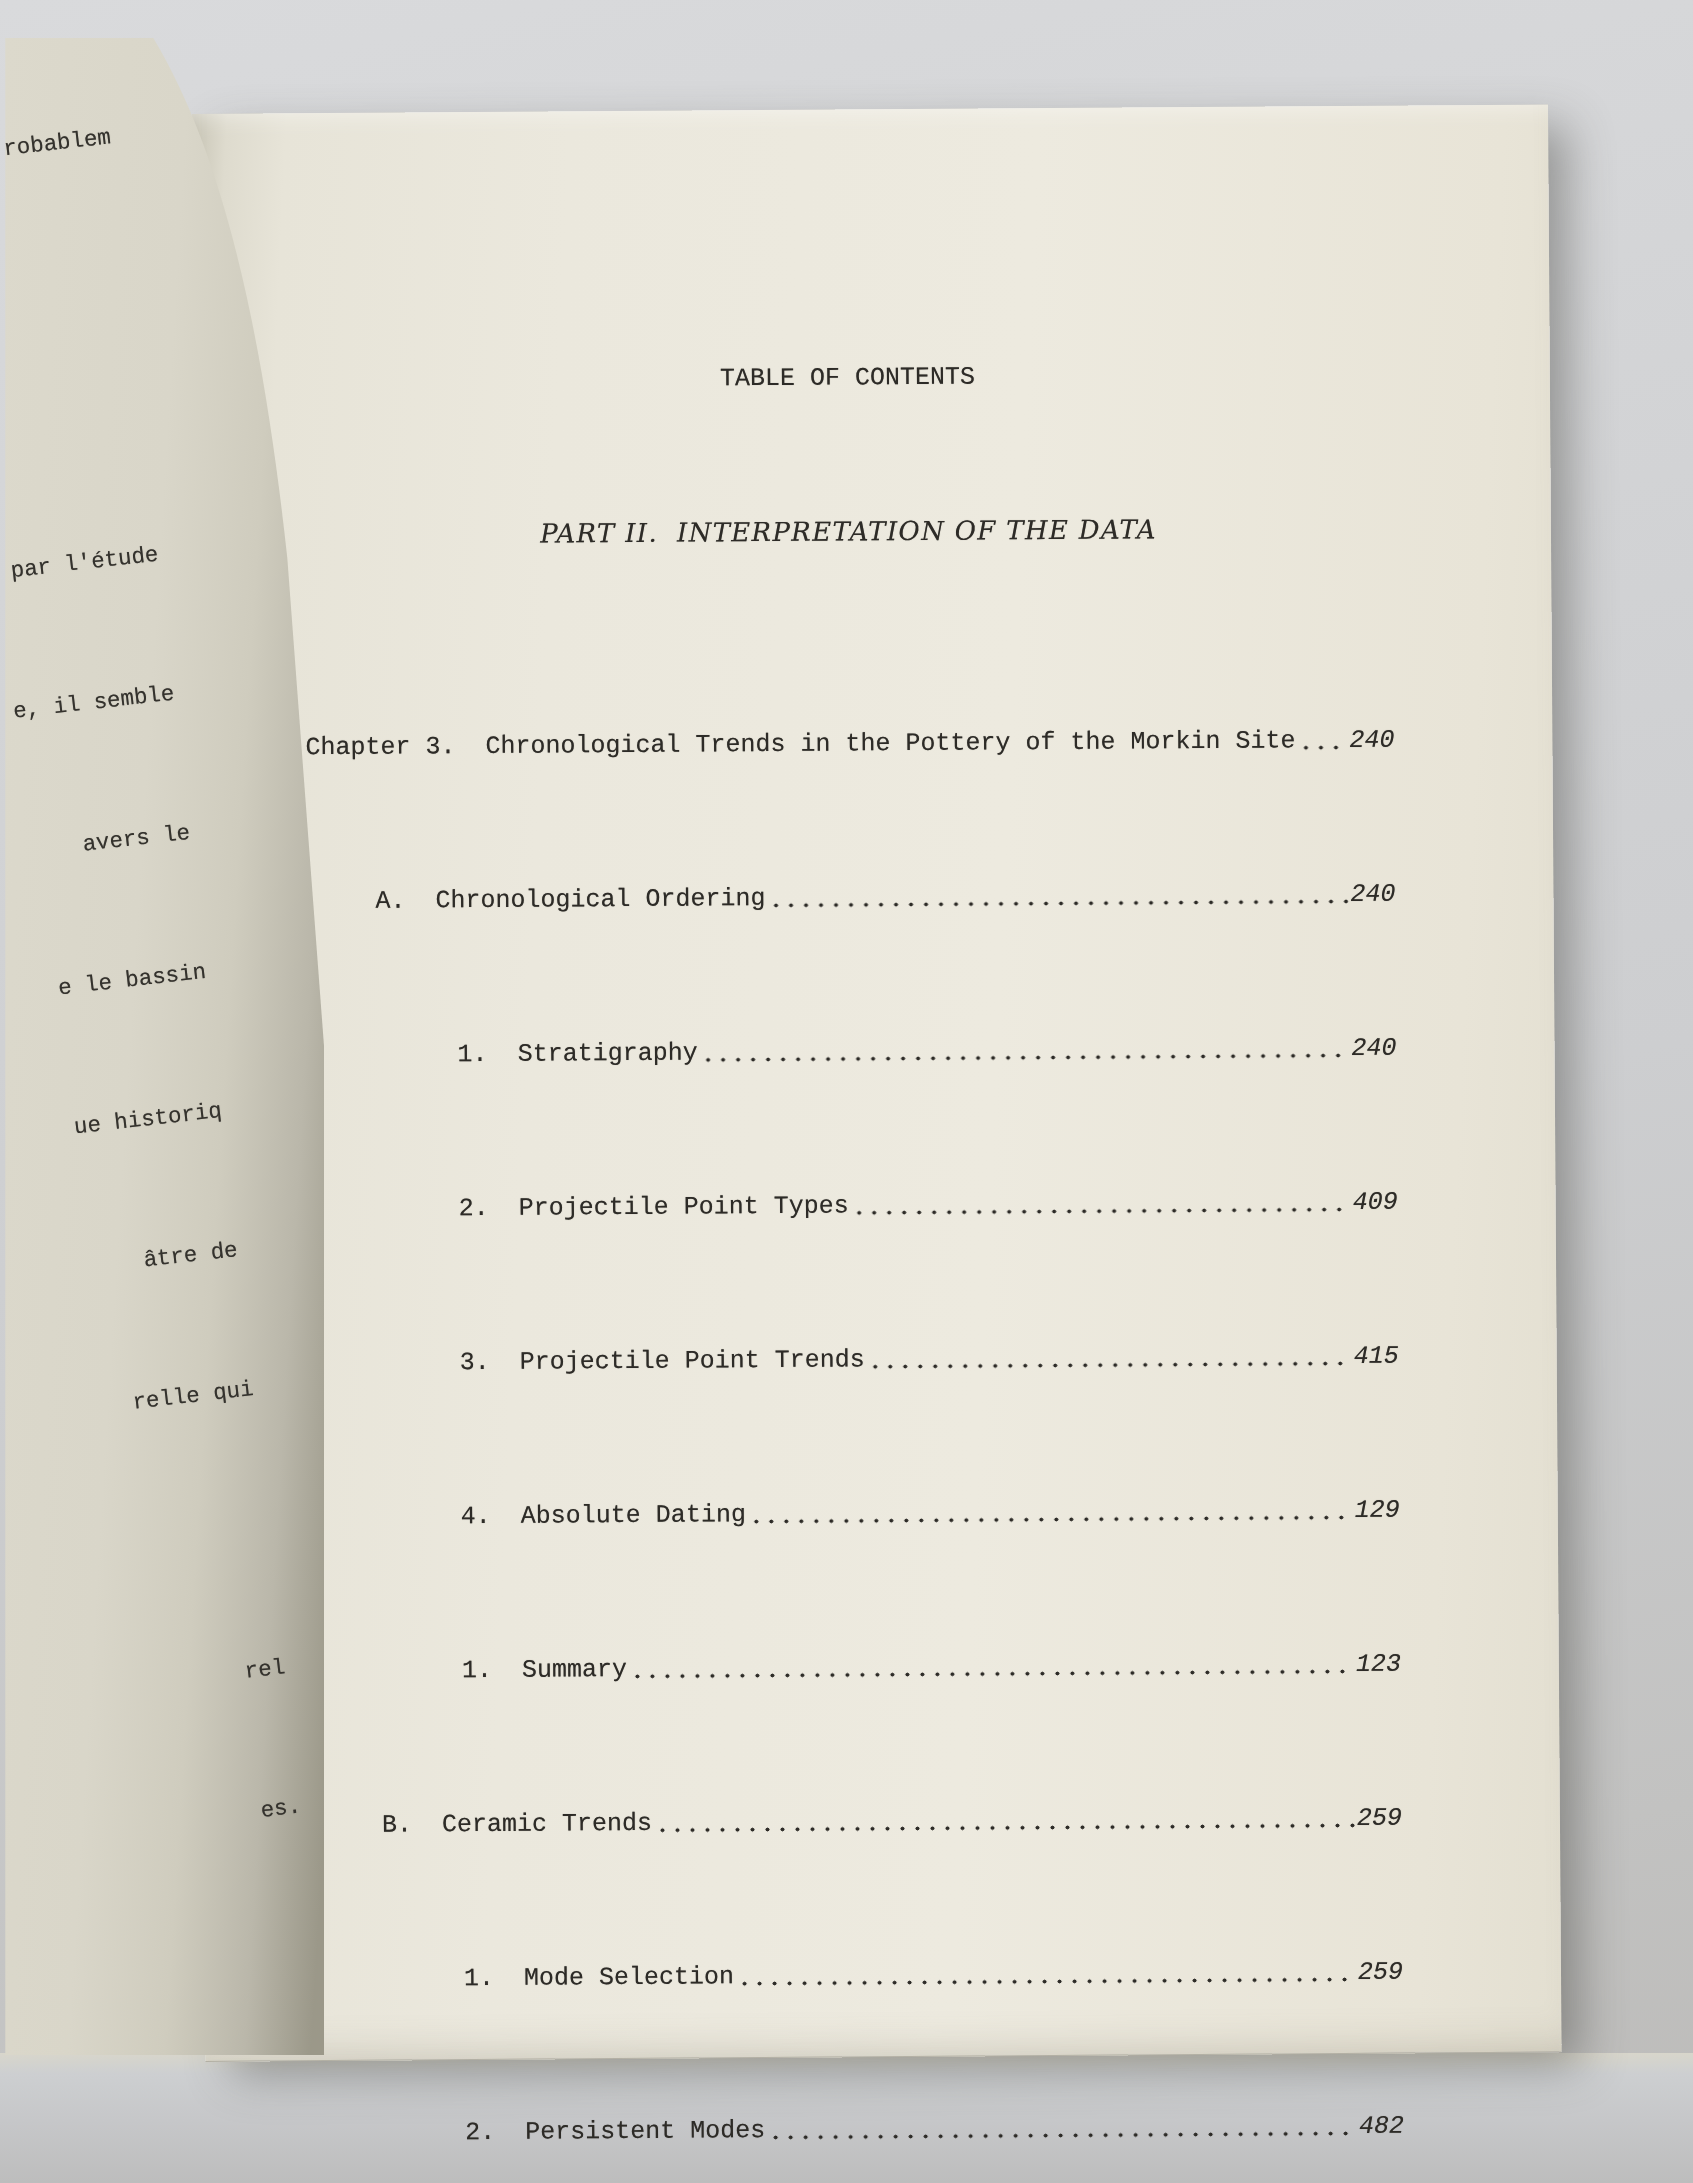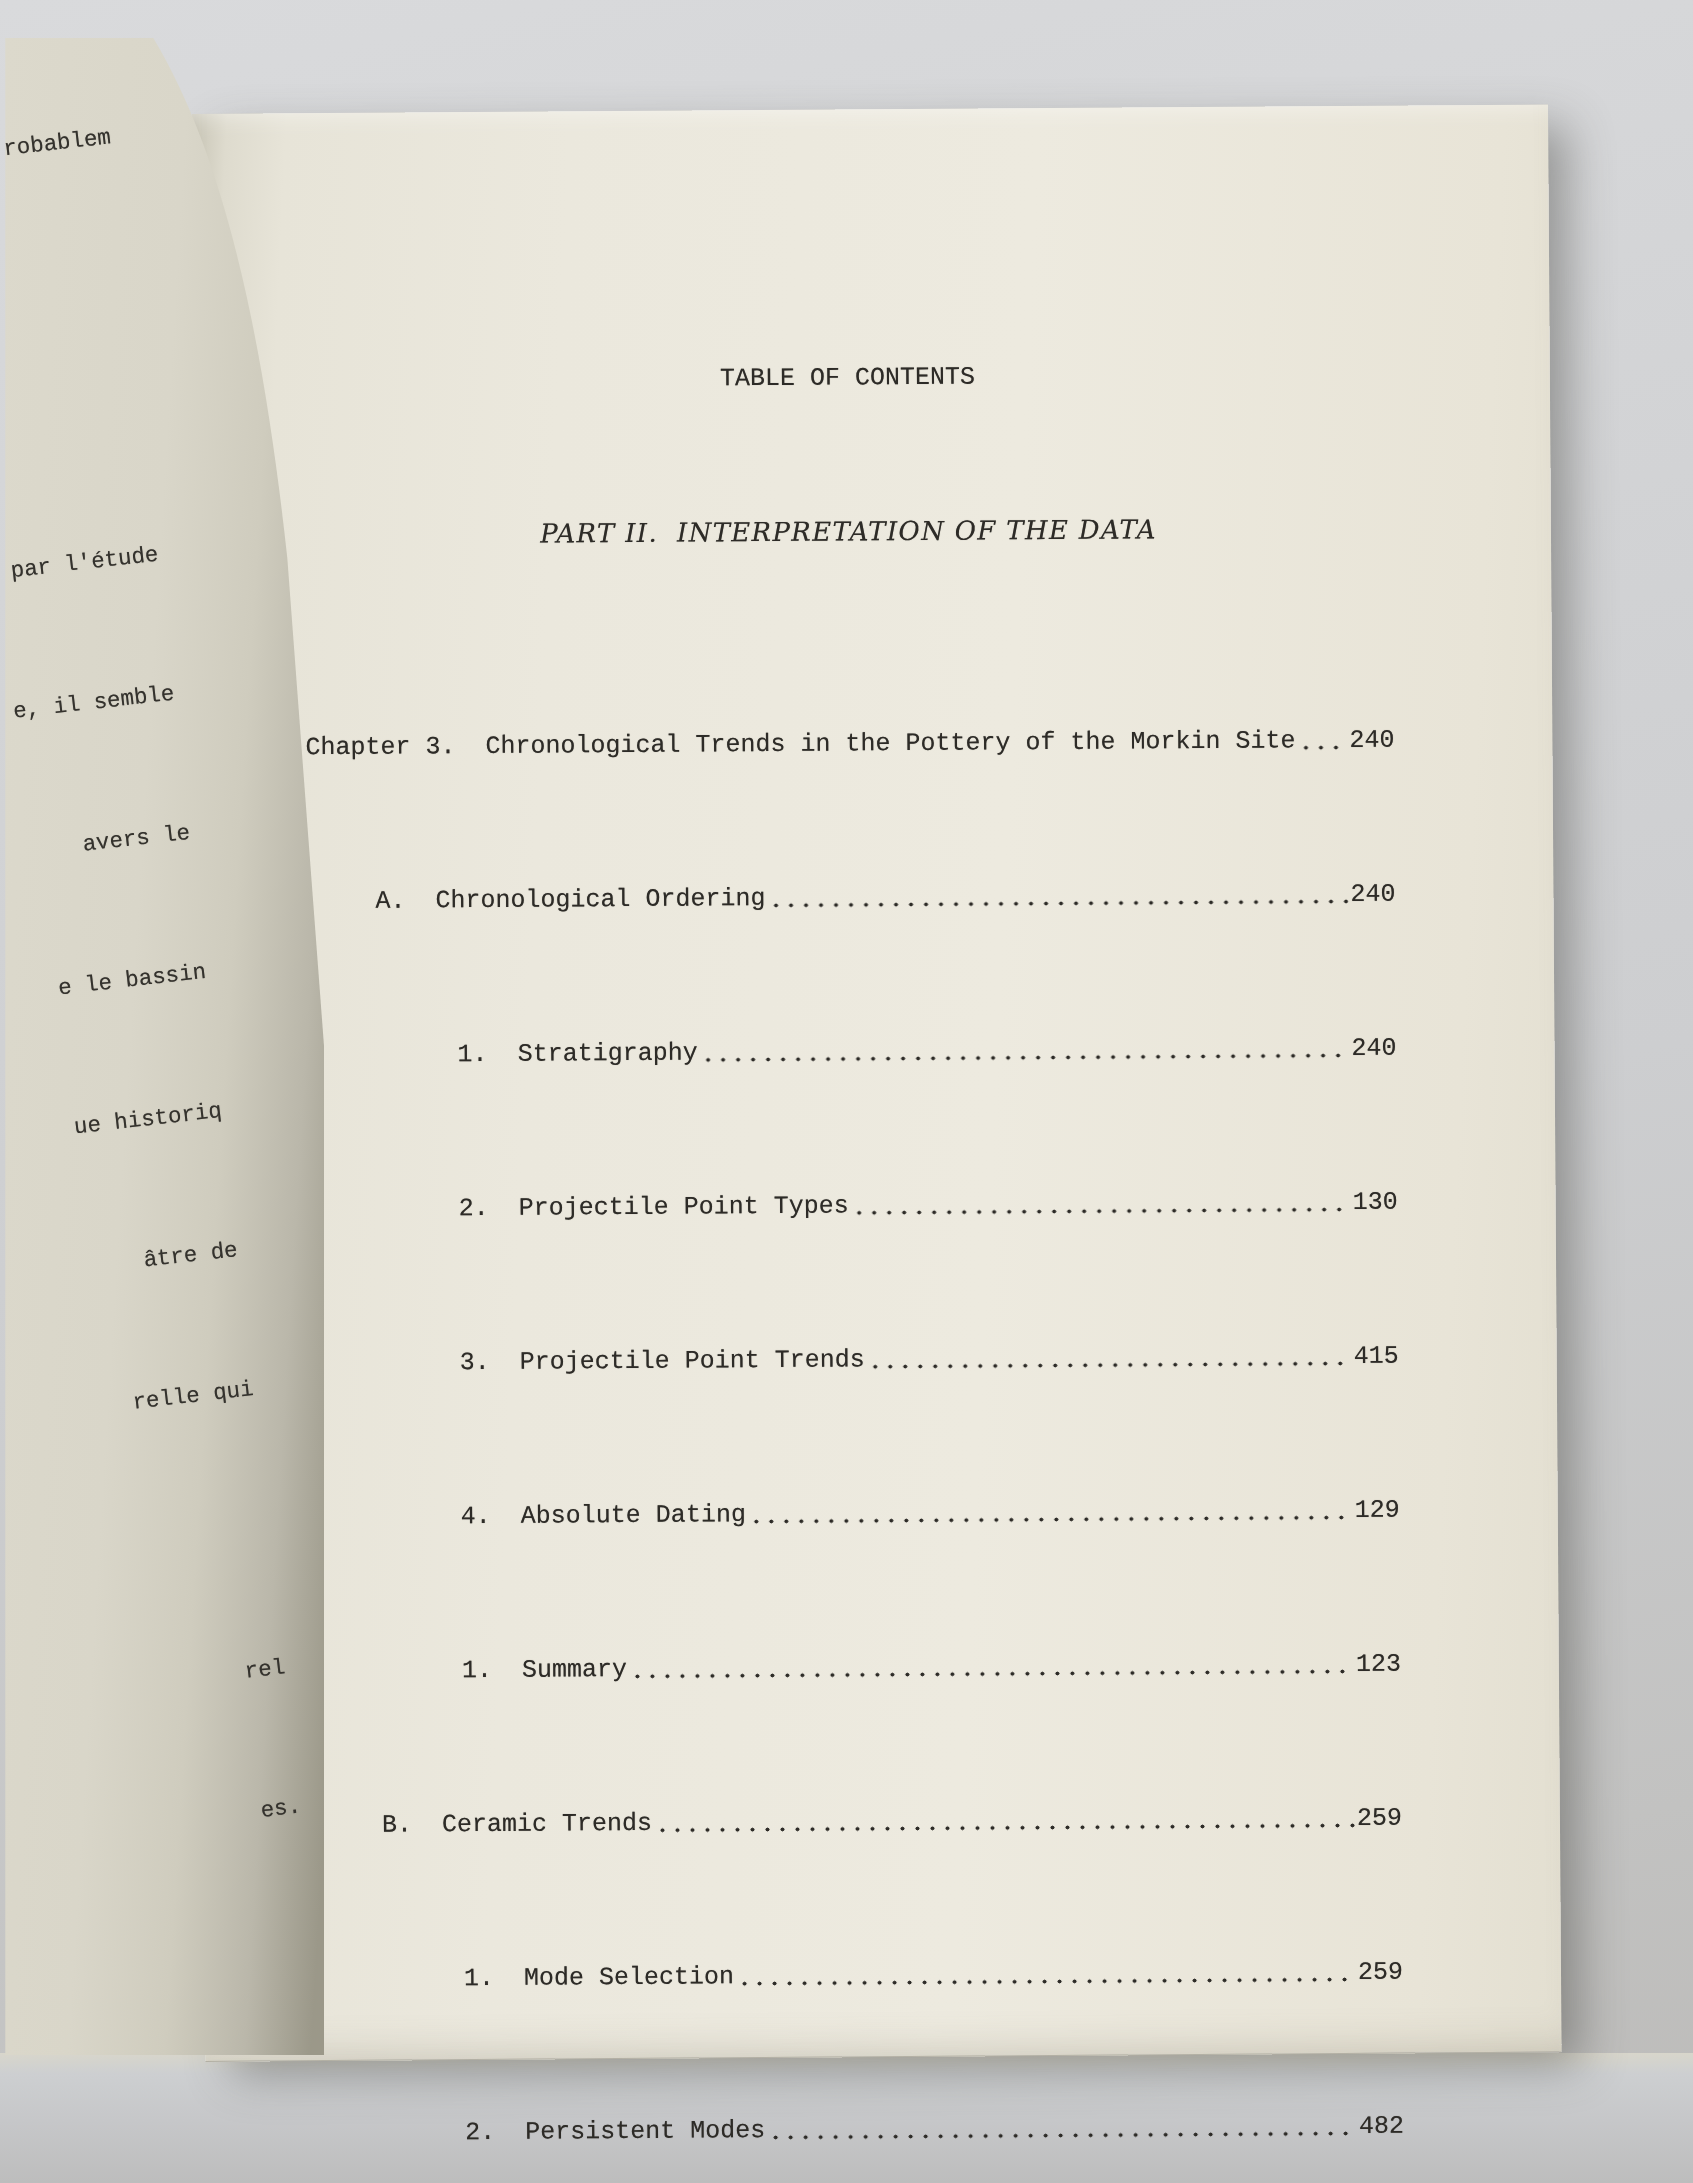--- a/index.html
+++ b/index.html
@@ -58,21 +58,21 @@
   .toc-row { display: flex; align-items: baseline; margin-bottom: 32px; }
   .lv-section      { padding-left: 69px; }
   .lv-subsection   { padding-left: 150px; }
   .lbl { flex: 0 0 auto; }
   .leader {
     flex: 1 1 auto; align-self: stretch; margin: 0 2px 0 1.3px;
     background-image: radial-gradient(circle, currentColor 1.8px, rgba(0,0,0,0) 2.3px);
     background-size: 15px 7.3px; background-repeat: repeat-x;
     background-position: left 2px bottom 5.3px;
   }
-  .pg { flex: 0 0 auto; }
+  .pg { flex: 0 0 auto; font-style: italic; }
 </style>
 </head>
 <body>
 
 <div class="scene">
 
   <div class="page-stack"></div>
 
   <div class="page-prev">
     <div class="prev-text" id="prev-text">
@@ -185,21 +185,21 @@
 
   <div class="toc-row lv-subsection">
     <span class="lbl">1.  Stratigraphy</span>
     <span class="leader"></span>
     <span class="pg">240</span>
   </div>
 
   <div class="toc-row lv-subsection">
     <span class="lbl">2.  Projectile Point Types</span>
     <span class="leader"></span>
-    <span class="pg">130</span>
+    <span class="pg">409</span>
   </div>
 
   <div class="toc-row lv-subsection">
     <span class="lbl">3.  Projectile Point Trends</span>
     <span class="leader"></span>
     <span class="pg">415</span>
   </div>
 
   <div class="toc-row lv-subsection">
     <span class="lbl">4.  Absolute Dating</span>

